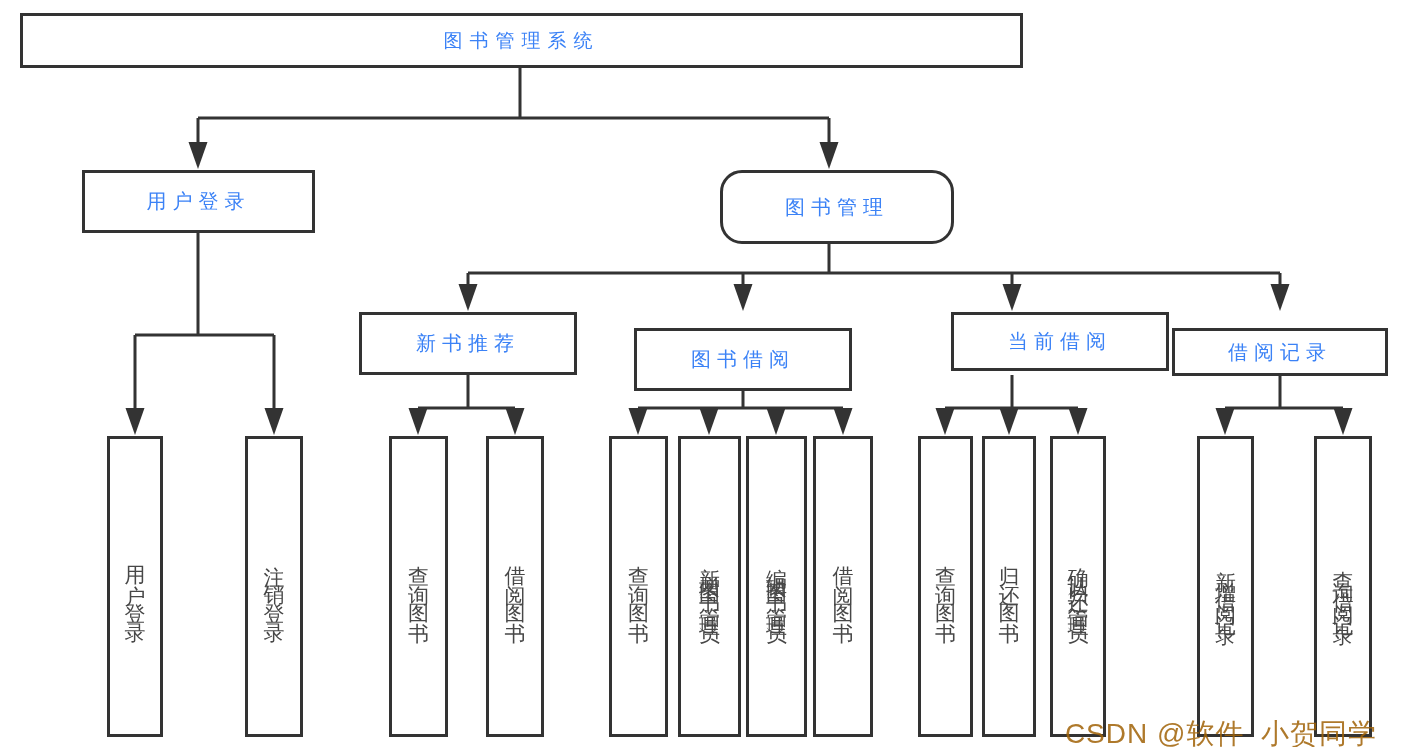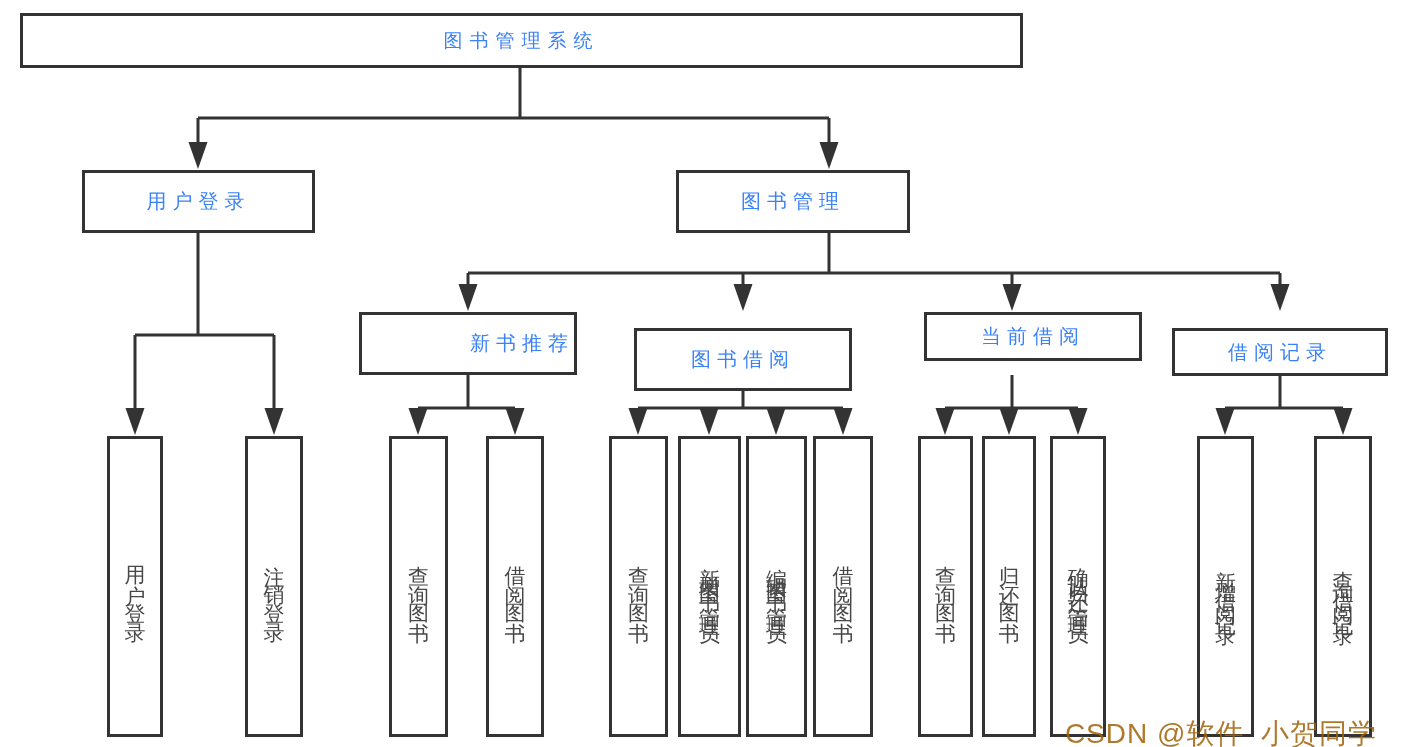--- a/index.html
+++ b/index.html
@@ -61,31 +61,31 @@
     </g>
   </svg>
 
   <div class="box root" style="left:20px;top:13px;width:1003px;height:55px;">
     <span class="h-label">图书管理系统</span>
   </div>
 
   <div class="box" style="left:82px;top:170px;width:233px;height:63px;">
     <span class="h-label">用户登录</span>
   </div>
-  <div class="box" style="left:676px;top:170px;width:234px;height:63px;">
+  <div class="box" style="left:720px;top:170px;width:234px;height:74px;border-radius:22px;">
     <span class="h-label">图书管理</span>
   </div>
 
-  <div class="box" style="left:359px;top:312px;width:218px;height:63px;justify-content:flex-end;">
+  <div class="box" style="left:359px;top:312px;width:218px;height:63px;">
     <span class="h-label">新书推荐</span>
   </div>
   <div class="box" style="left:634px;top:328px;width:218px;height:63px;">
     <span class="h-label">图书借阅</span>
   </div>
-  <div class="box" style="left:924px;top:312px;width:218px;height:49px;">
+  <div class="box" style="left:951px;top:312px;width:218px;height:59px;">
     <span class="h-label">当前借阅</span>
   </div>
   <div class="box" style="left:1172px;top:328px;width:216px;height:48px;">
     <span class="h-label">借阅记录</span>
   </div>
 
   <div class="box" style="left:107px;top:436px;width:56px;height:301px;">
     <span class="v-label" style="letter-spacing: 19px;">用户登录</span>
   </div>
   <div class="box" style="left:245px;top:436px;width:58px;height:301px;">

